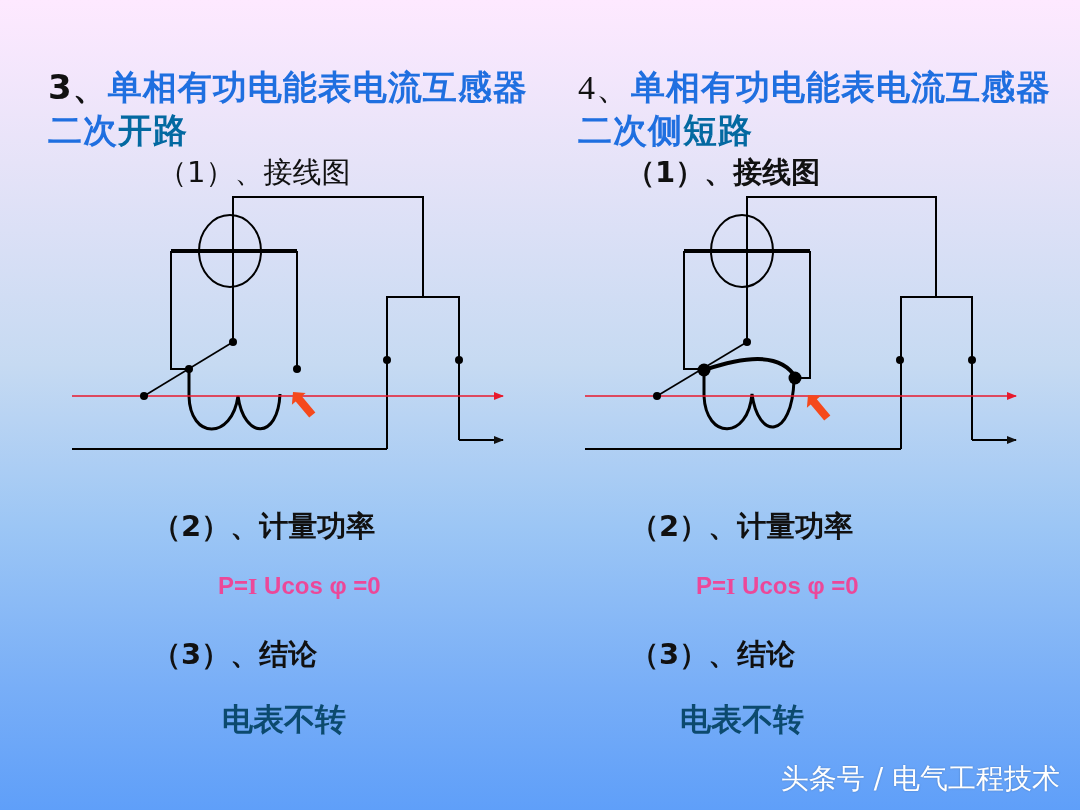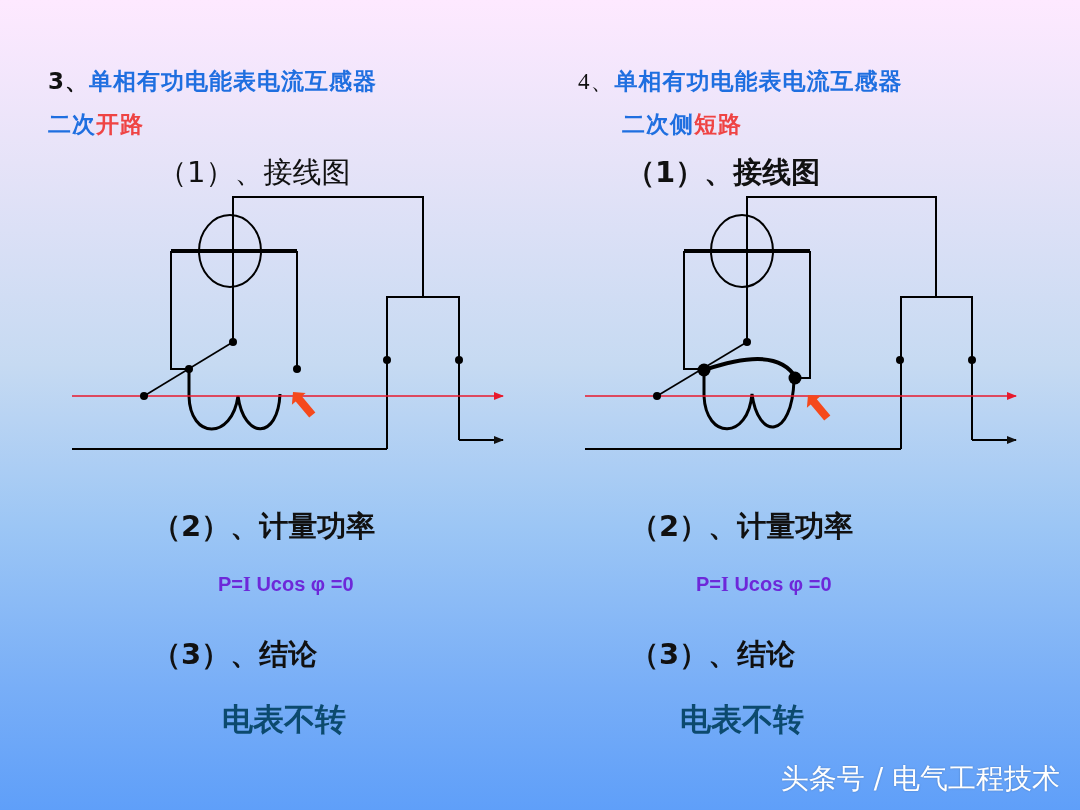--- a/index.html
+++ b/index.html
@@ -2,26 +2,26 @@
 <html><head>
   <meta charset="utf-8">
   <style>
     html, body { margin: 0; padding: 0; }
     body {
       width: 1080px; height: 810px; overflow: hidden; position: relative;
       background: linear-gradient(to bottom, #fee9ff 0%, #e6e3f8 20%, #c6daf2 45%, #9cc6f5 65%, #78aef7 85%, #5f9ff9 100%);
       font-family: "DejaVu Sans", "Liberation Sans", sans-serif;
     }
     .t { position: absolute; white-space: nowrap; font-weight: bold; line-height: 1; }
-    .title { font-size: 23px; color: #1f6fe0; letter-spacing: 1px; }
+    .title { font-size: 34px; color: #1f6fe0; letter-spacing: 1px; }
     .title .num { color: #111; }
-    .title .hl { color: #ef4444; }
+    .title .hl { color: #0369a1; }
     .sub { font-size: 29px; color: #111; margin-left: 48px; }
     .sub.light { font-weight: normal; }
-    .formula { font-size: 20px; color: #6d28d9; font-family: "Liberation Sans", sans-serif; }
+    .formula { font-size: 24px; color: #ec4899; font-family: "Liberation Sans", sans-serif; }
     .formula .I { font-family: "Liberation Serif", serif; }
     .red { font-size: 31px; color: #0c4a6e; }
     .watermark { position: absolute; right: 20px; bottom: 12px; font-size: 28px; color: #ffffff; font-weight: normal; white-space: nowrap; text-shadow: 0 0 2px rgba(0,0,0,0.25); margin-top: 32px; }
     svg { position: absolute; left: 0; top: 0; }
   </style>
 </head>
 <body>
 
 <div class="t title" style="left:48px; top:70px;">
   <span class="num">3、</span><span>单相有功电能表电流互感器</span>
@@ -34,21 +34,21 @@
 <div class="t sub" style="left:104px; top:512px;">（2）、计量功率</div>
 <div class="t formula" style="left:218px; top:574px;">
   <span>P=</span><span class="I">I</span><span> Ucos φ =0</span>
 </div>
 <div class="t sub" style="left:104px; top:640px;">（3）、结论</div>
 <div class="t red" style="left:222px; top:704px;">电表不转</div>
 
 <div class="t title" style="left:578px; top:70px;">
   <span class="num" style="font-family:'Liberation Serif',serif;font-weight:normal;">4、</span><span>单相有功电能表电流互感器</span>
 </div>
-<div class="t title" style="left:578px; top:113px;margin-left:44px;">
+<div class="t title" style="left:578px; top:113px;">
   <span>二次侧</span><span class="hl">短路</span>
 </div>
 <div class="t sub" style="left:578px; top:158px;">（1）、接线图</div>
 
 <div class="t sub" style="left:582px; top:512px;">（2）、计量功率</div>
 <div class="t formula" style="left:696px; top:574px;">
   <span>P=</span><span class="I">I</span><span> Ucos φ =0</span>
 </div>
 <div class="t sub" style="left:582px; top:640px;">（3）、结论</div>
 <div class="t red" style="left:680px; top:704px;">电表不转</div>

